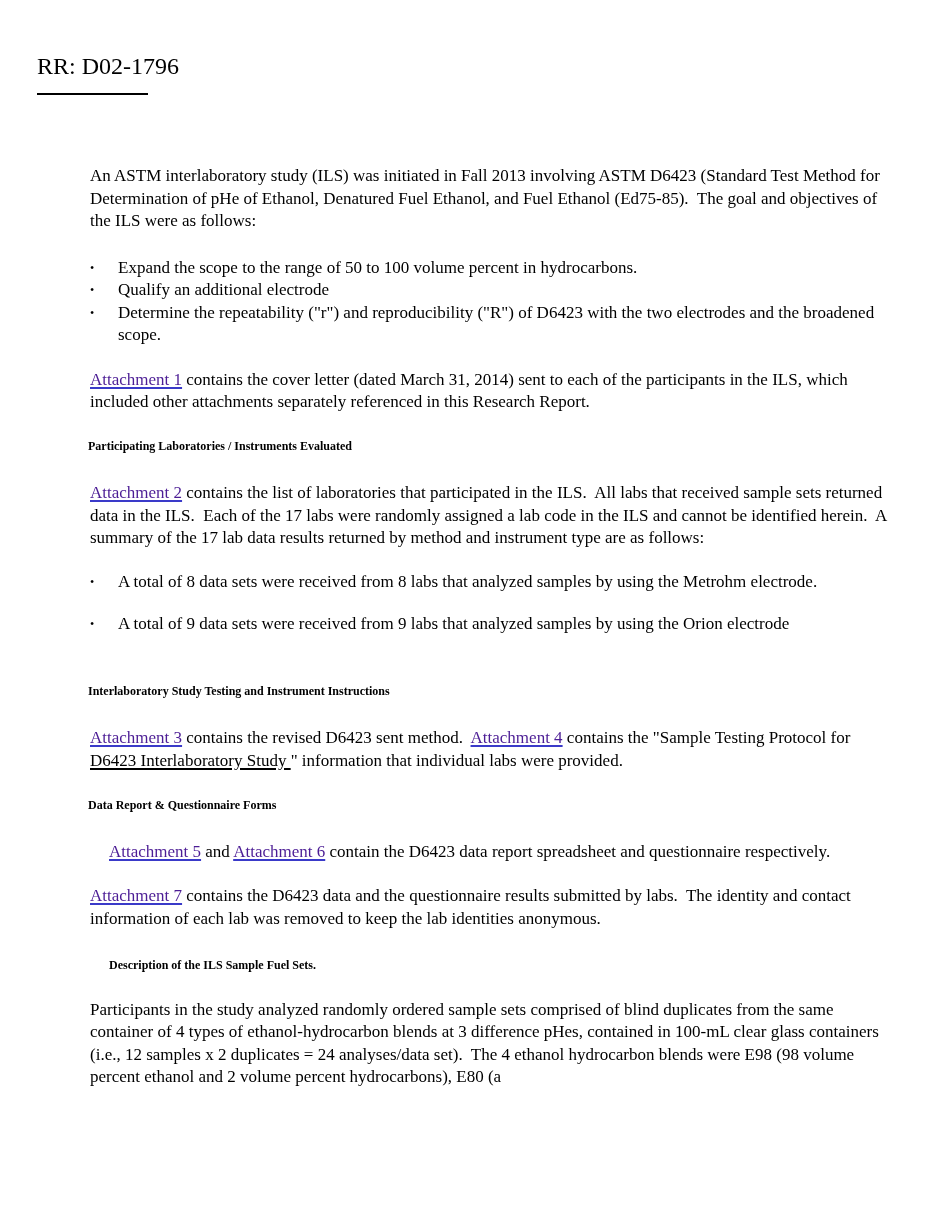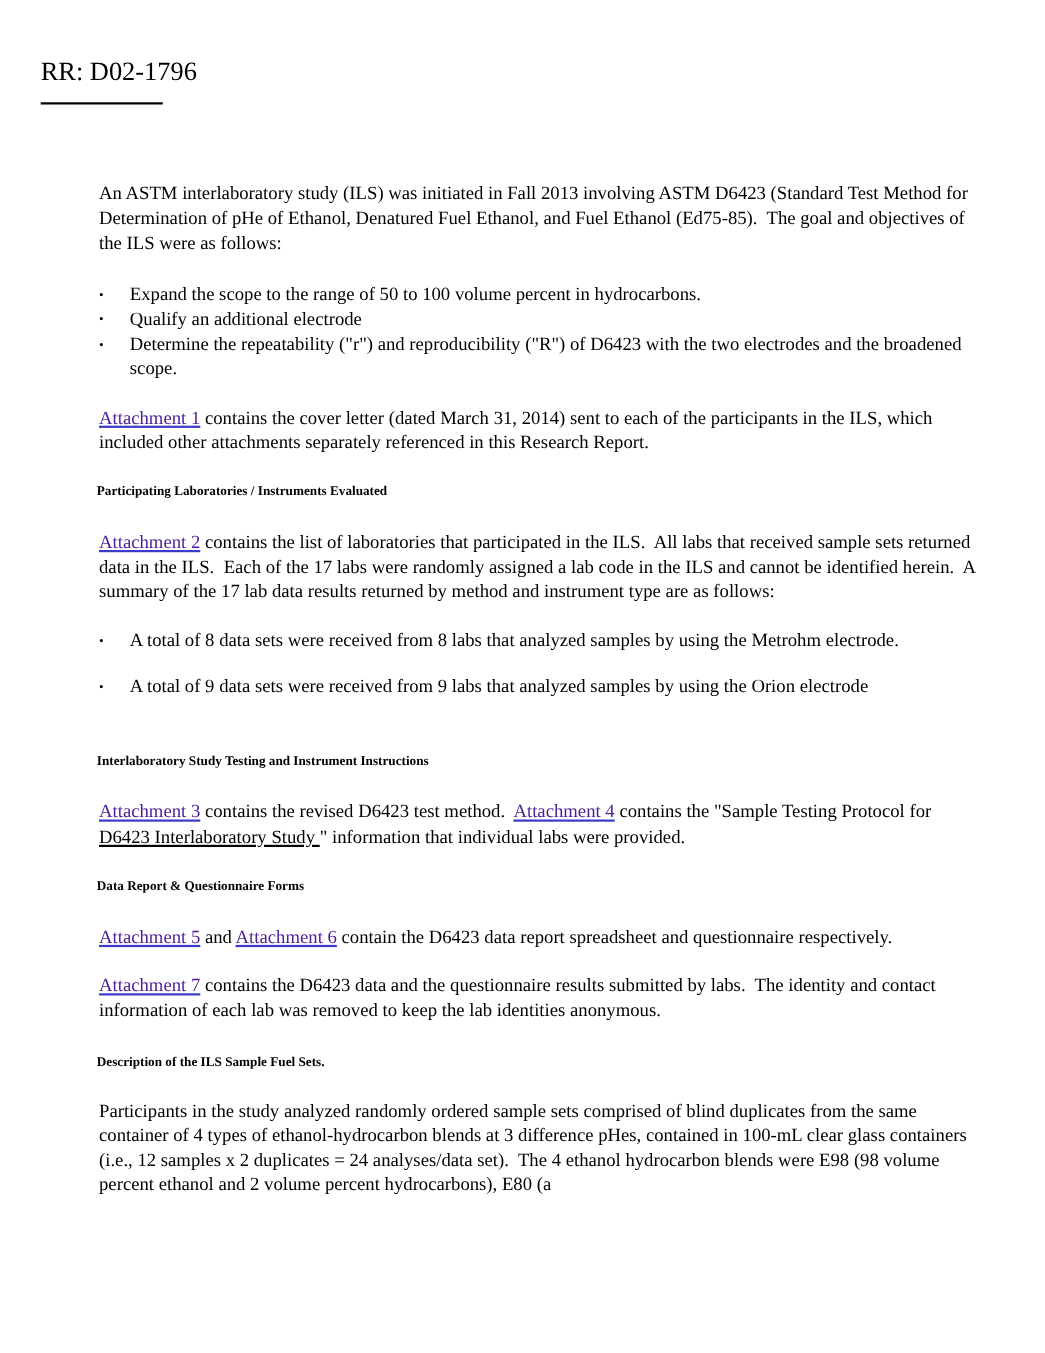--- a/index.html
+++ b/index.html
@@ -56,21 +56,21 @@
   .heading-underlined {
     text-decoration: underline;
     text-decoration-color: #3a3ac9;
     text-decoration-thickness: 2px;
     text-underline-offset: 3px;
   }
 
   .mt-70 { margin-top: 70px; }
   .mt-21 { margin-top: 21px; }
   .mt-22 { margin-top: 22px; }
-  .mt-24 { margin-top: 24px; }
+  .mt-24 { margin-top: 24px; margin-left: 19px; }
   .mt-25 { margin-top: 25px; }
   .mt-44 { margin-top: 44px; }
 </style>
 </head>
 <body>
 
 <div class="page">
 
   <div class="doc-header">
     <div>RR: D02-1796</div>
@@ -108,21 +108,21 @@
         <span class="li-text">A total of 8 data sets were received from 8 labs that analyzed samples by using the Metrohm electrode.</span>
       </li>
       <li>
         <span class="bullet-dot">•</span>
         <span class="li-text">A total of 9 data sets were received from 9 labs that analyzed samples by using the Orion electrode</span>
       </li>
     </ul>
 
     <h2 class="heading mt-44">Interlaboratory Study Testing and Instrument Instructions</h2>
 
-    <p class="para mt-25"><a class="doclink">Attachment 3</a><span> contains the revised D6423 test method.  </span><a class="doclink">Attachment 4</a><span> contains the "Sample Testing Protocol for </span><span class="black-underline">D6423 Interlaboratory Study </span><span>" information that individual labs were provided.</span></p>
+    <p class="para mt-25"><a class="doclink">Attachment 3</a><span> contains the revised D6423 sent method.  </span><a class="doclink">Attachment 4</a><span> contains the "Sample Testing Protocol for </span><span class="black-underline">D6423 Interlaboratory Study </span><span>" information that individual labs were provided.</span></p>
 
     <h2 class="heading mt-22">Data Report &amp; Questionnaire Forms</h2>
 
     <p class="para mt-24"><a class="doclink">Attachment 5</a><span> and </span><a class="doclink">Attachment 6</a><span> contain the D6423 data report spreadsheet and questionnaire respectively.</span></p>
 
 
     <p class="para mt-22"><a class="doclink">Attachment 7</a><span> contains the D6423 data and the questionnaire results submitted by labs.  The identity and contact information of each lab was removed to keep the lab identities anonymous.</span></p>
 
     <h2 class="heading mt-24">Description of the ILS Sample Fuel Sets.</h2>
 

